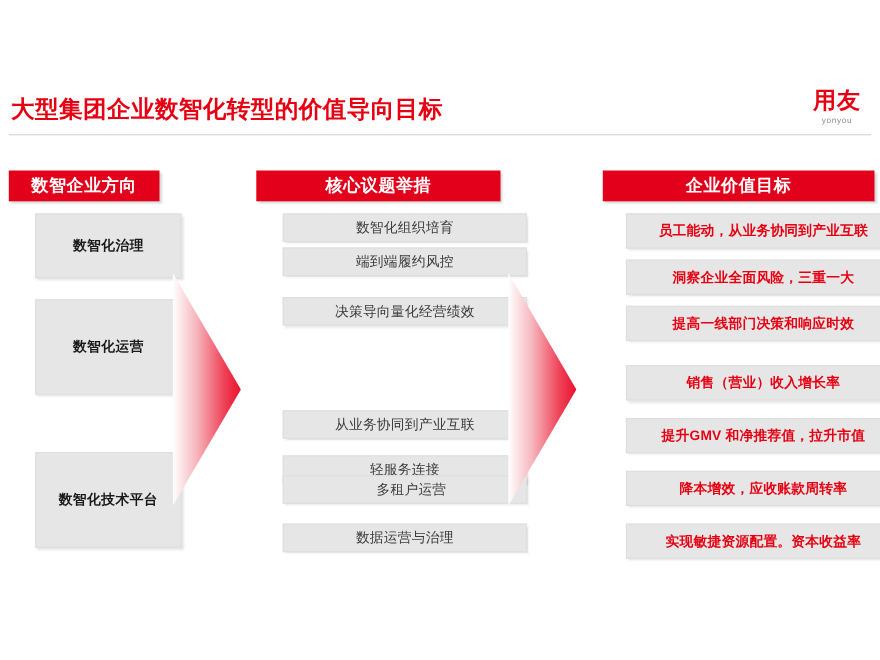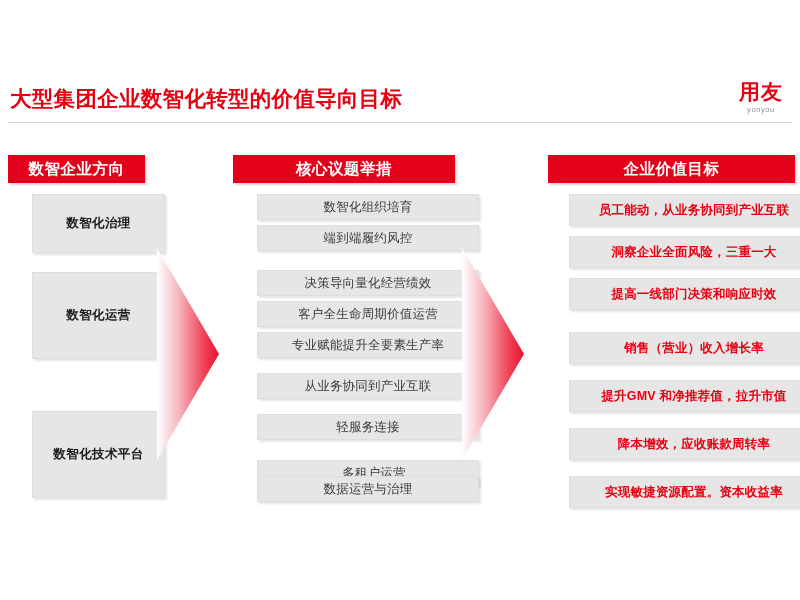--- a/index.html
+++ b/index.html
@@ -175,25 +175,23 @@
           <stop offset="100%" stop-color="#e8112d"></stop>
         </linearGradient>
       </defs>
       <polygon points="0,0 62,106 0,212" fill="url(#ag1)"></polygon>
     </svg>
   </div>
 
   <div class="card c2-card" style="top:194px;">数智化组织培育</div>
   <div class="card c2-card" style="top:270px;">决策导向量化经营绩效</div>
   <div class="card c2-card" style="top:225px;">端到端履约风控</div>
-  <div class="card c2-card" style="top:301px;">客户全生命周期价值运营</div>
-  <div class="card c2-card" style="top:332px;">专业赋能提升全要素生产率</div>
   <div class="card c2-card" style="top:373px;">从业务协同到产业互联</div>
   <div class="card c2-card" style="top:414px;">轻服务连接</div>
-  <div class="card c2-card" style="top:460px;padding-left:12px;">多租户运营</div>
+  <div class="card c2-card" style="top:432px;padding-left:12px;">多租户运营</div>
   <div class="card c2-card" style="top:476px;">数据运营与治理</div>
 
   <div class="arrow" id="arrow2">
     <svg width="62" height="212" viewBox="0 0 62 212" xmlns="http://www.w3.org/2000/svg">
       <defs>
         <linearGradient id="ag2" x1="0" y1="0" x2="1" y2="0">
           <stop offset="0%" stop-color="#ffffff"></stop>
           <stop offset="35%" stop-color="#f6b6bd"></stop>
           <stop offset="75%" stop-color="#ef4358"></stop>
           <stop offset="100%" stop-color="#e8112d"></stop>

